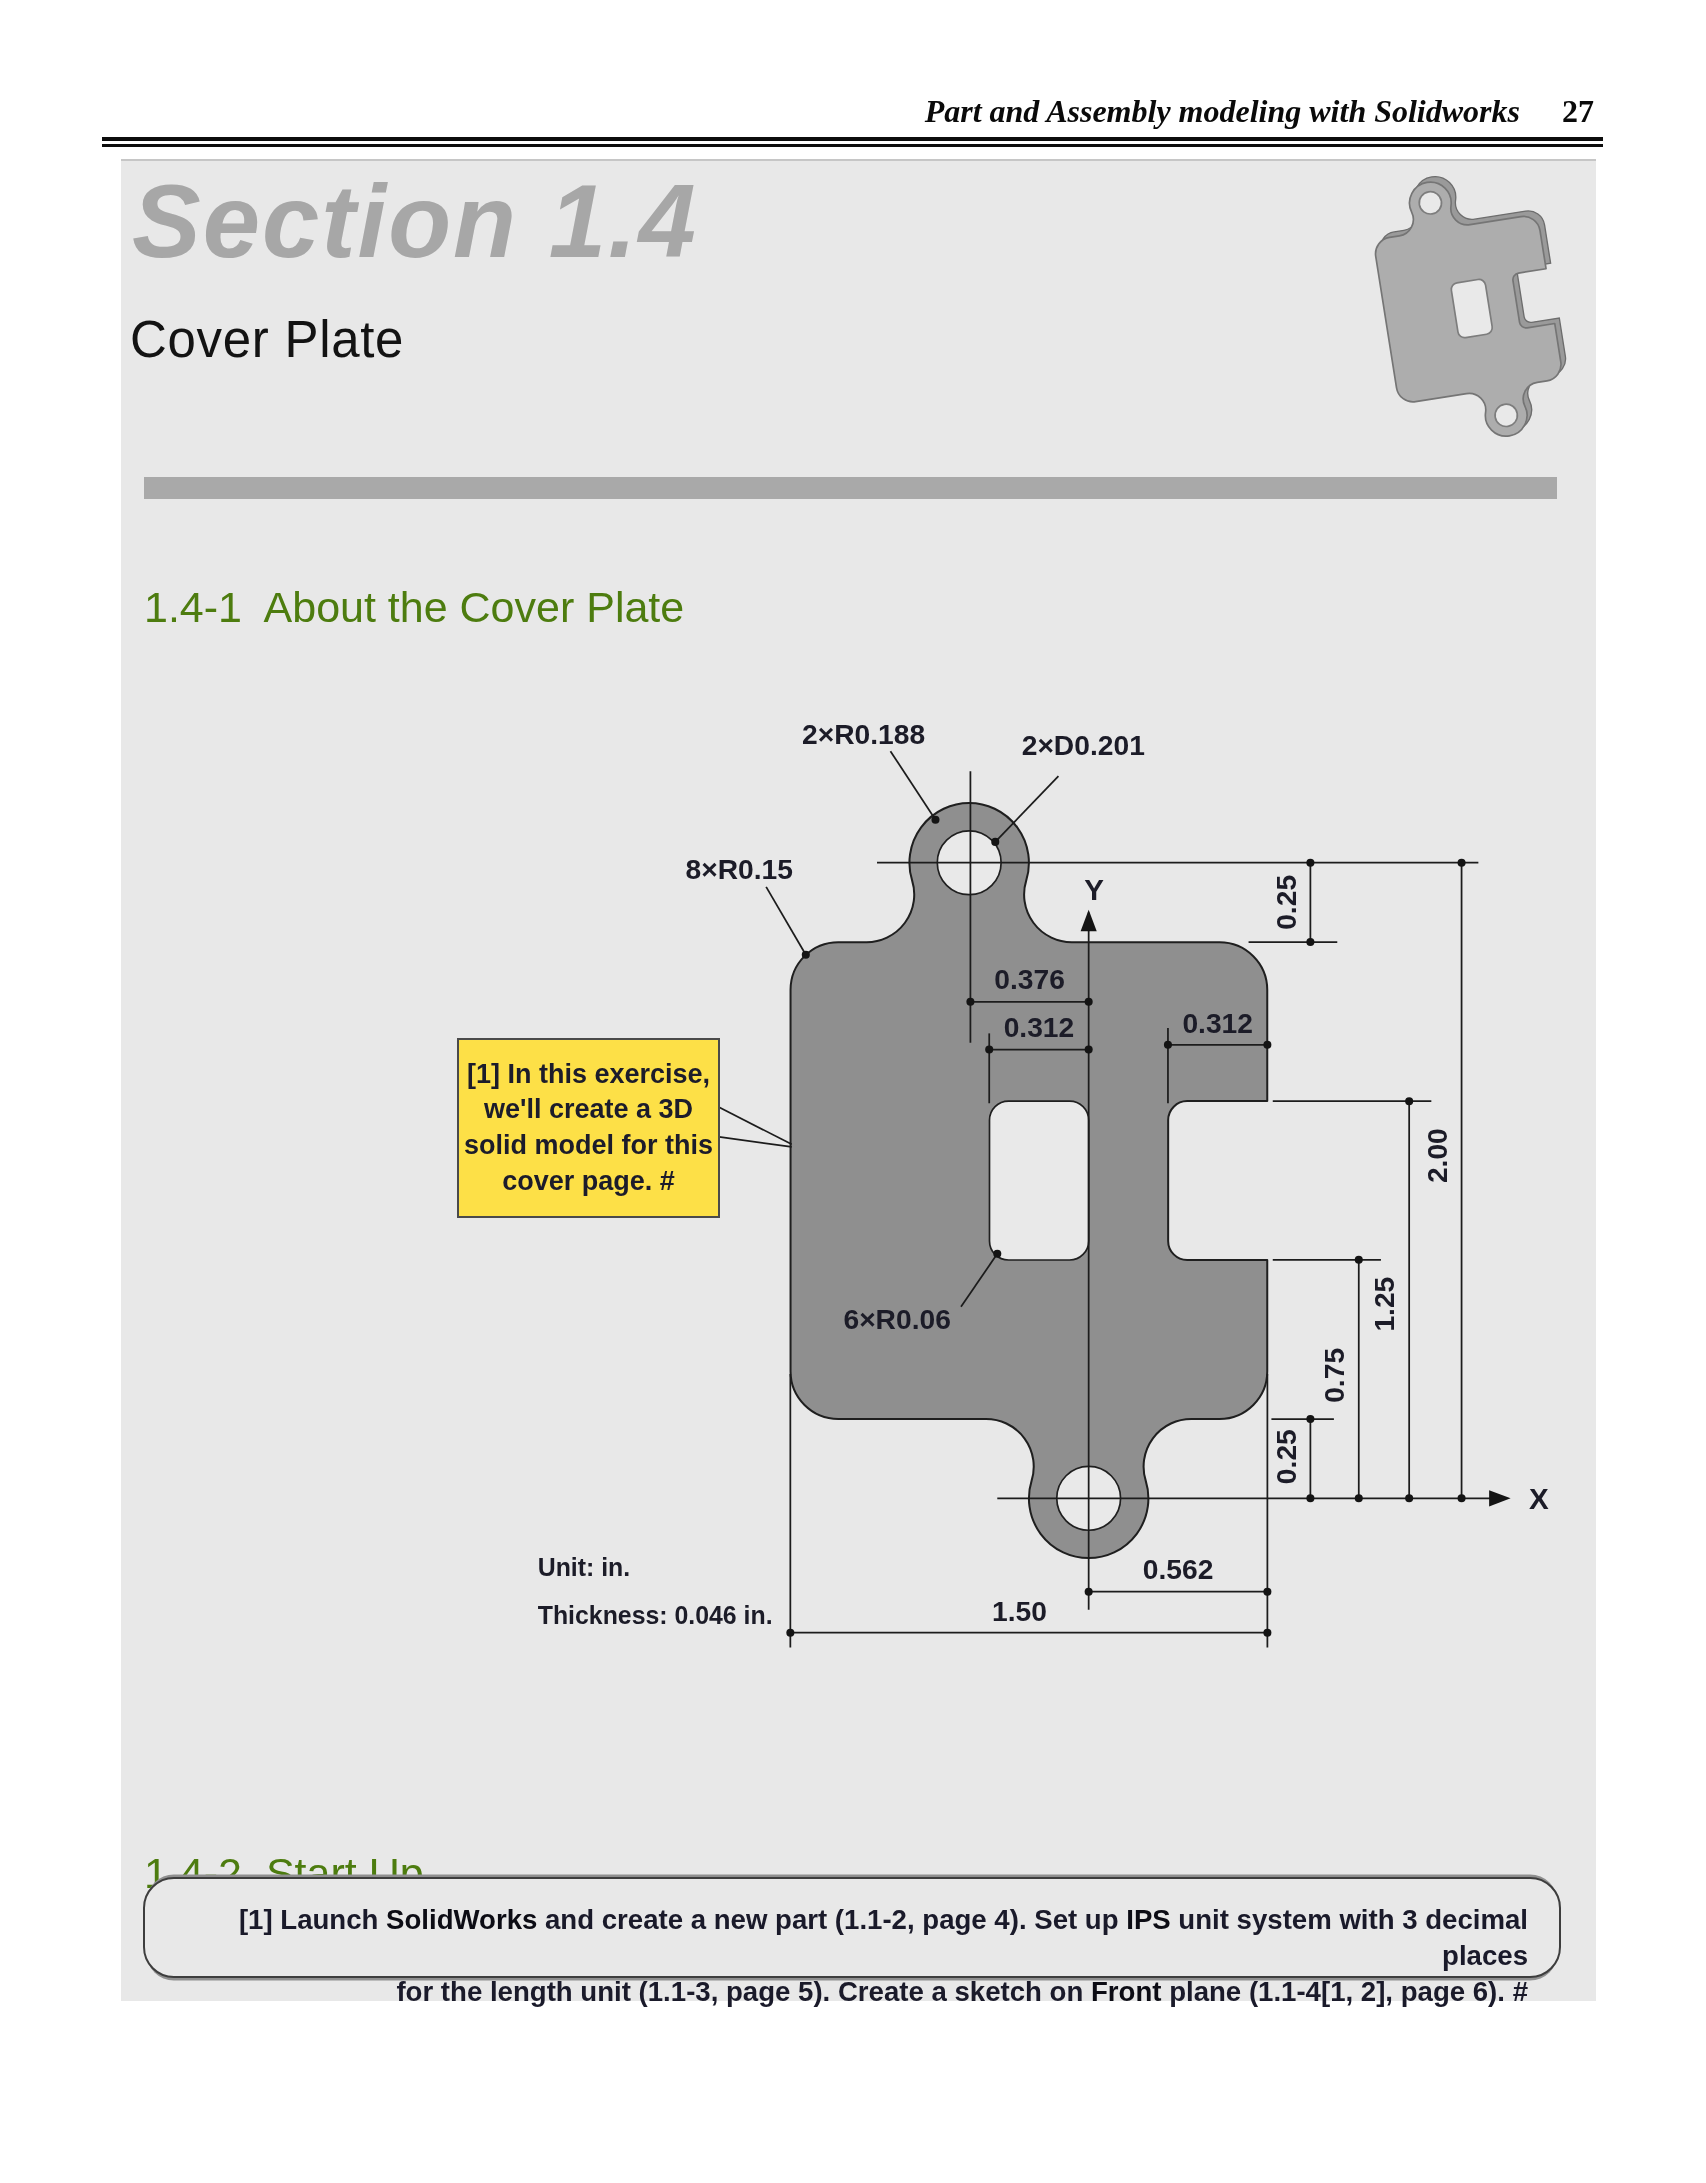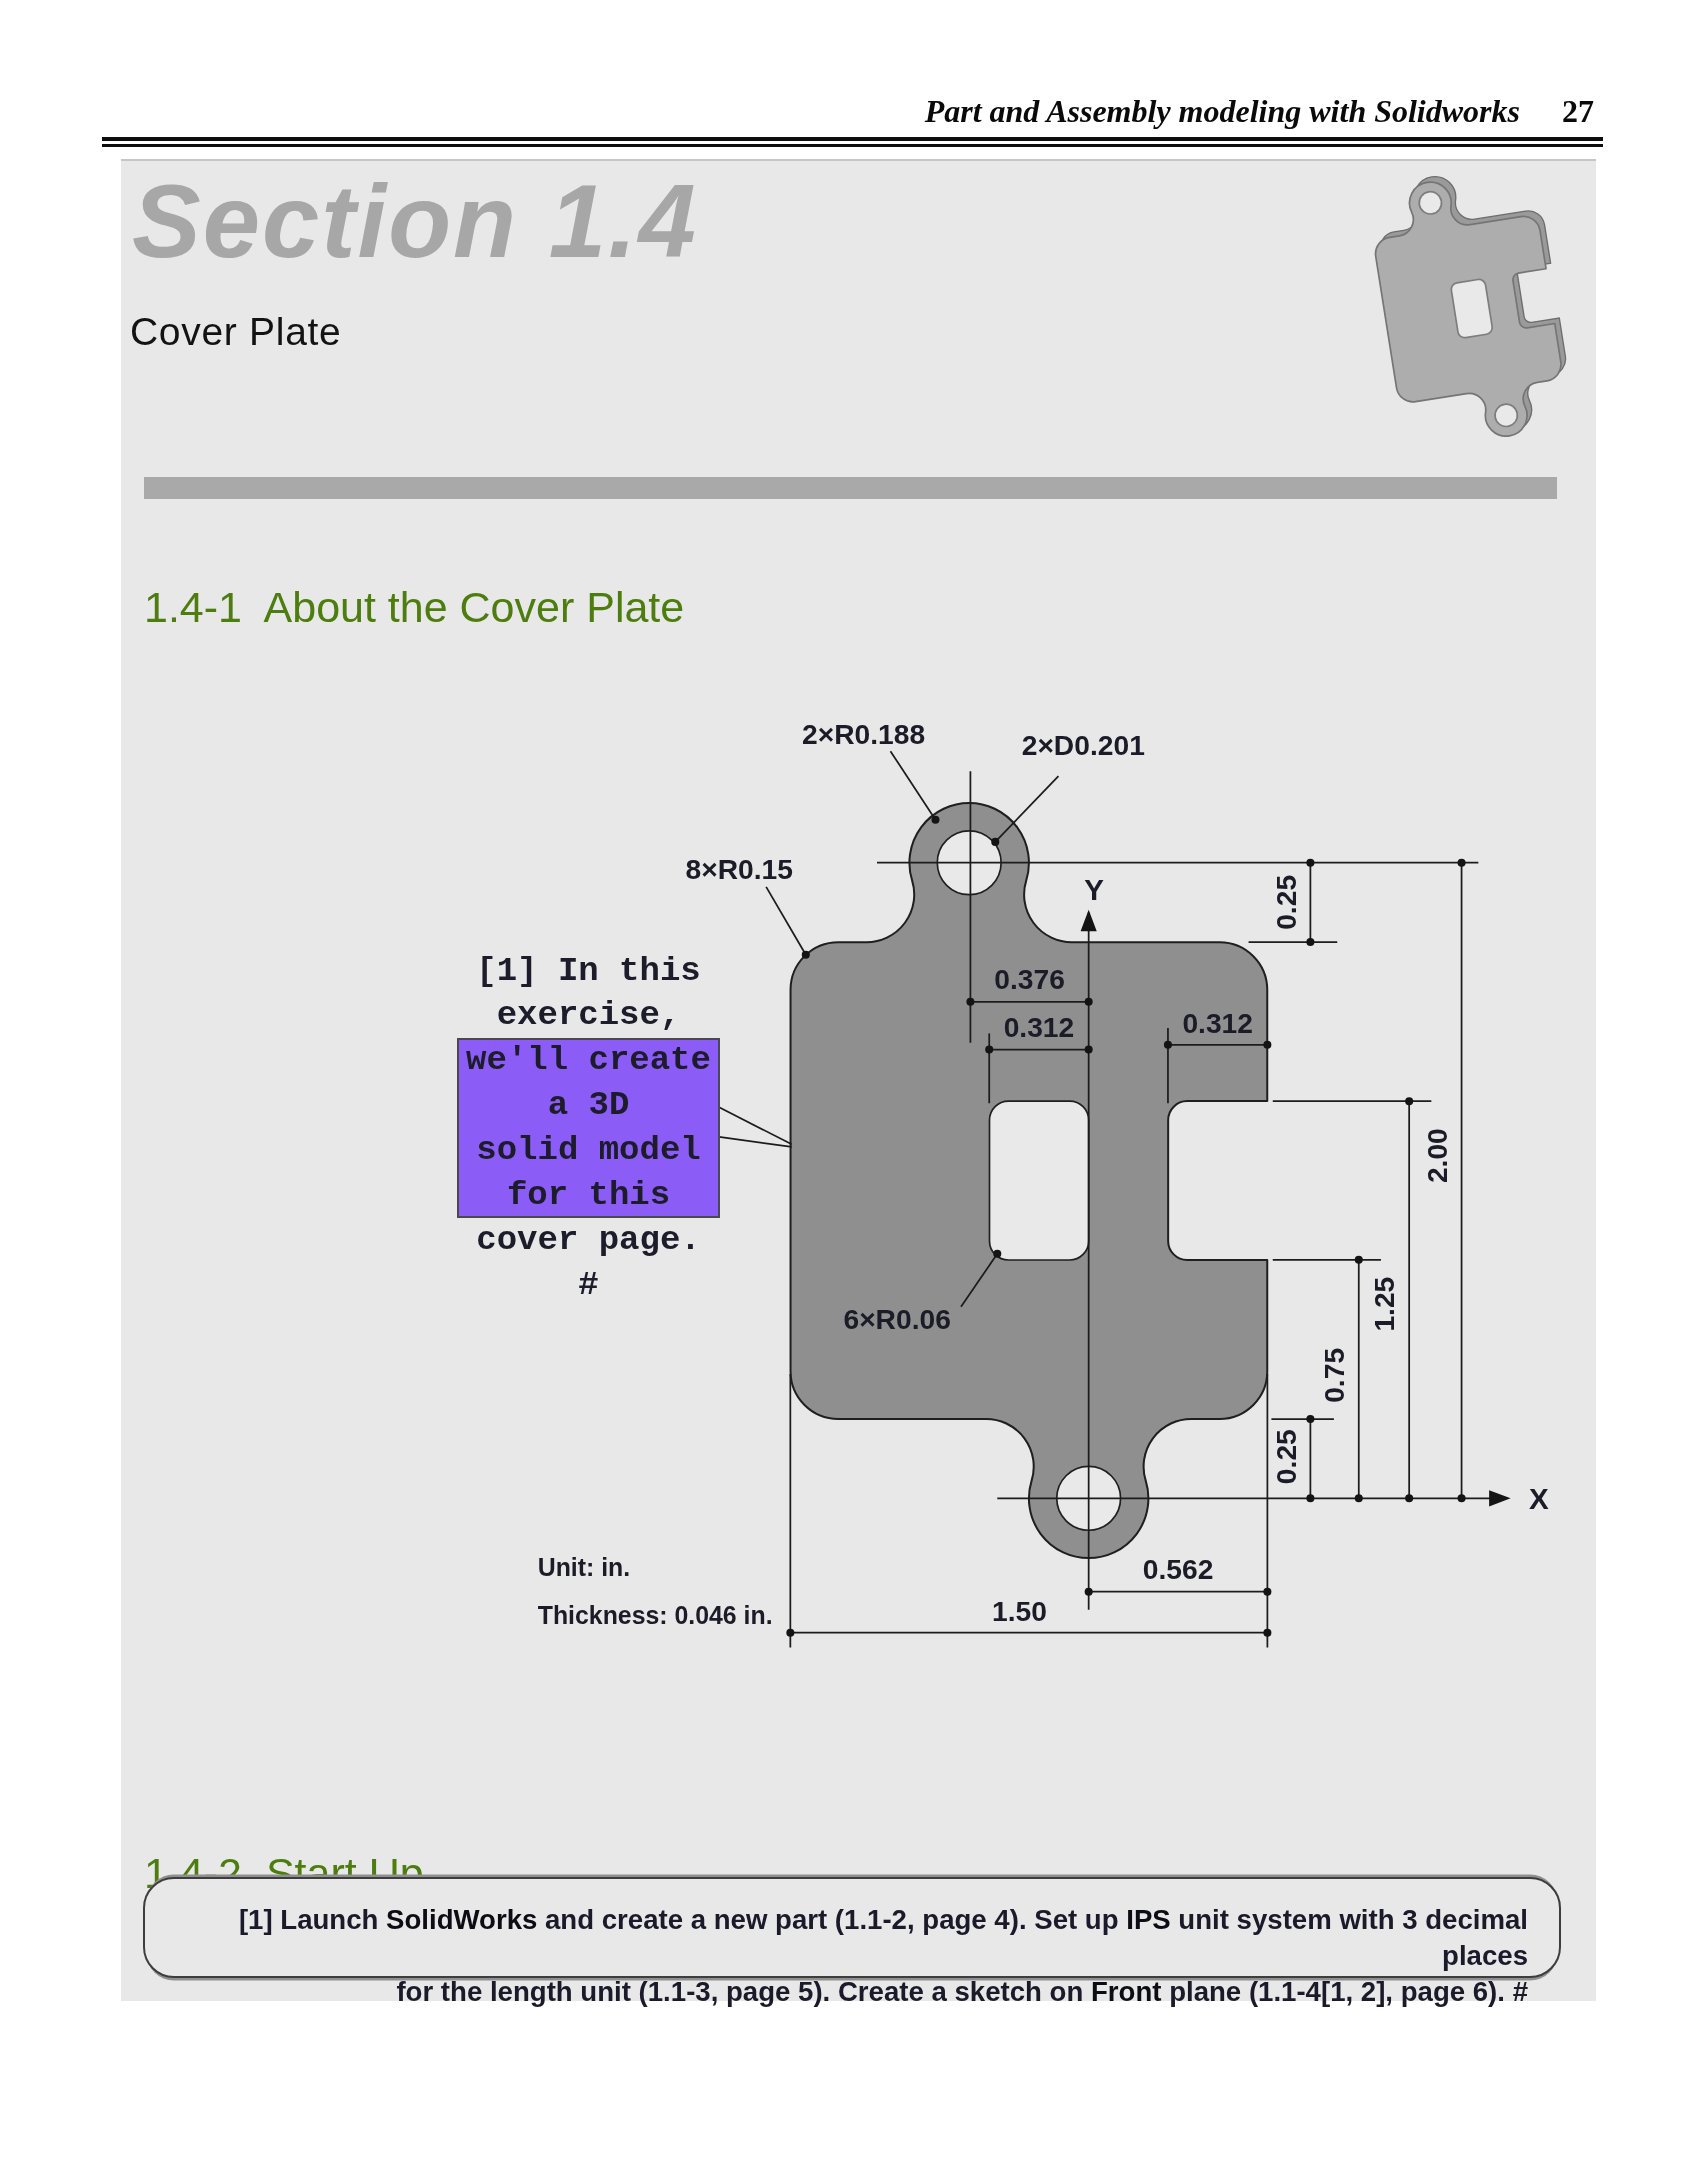--- a/index.html
+++ b/index.html
@@ -20,37 +20,37 @@
   
   .panel{
     position:absolute;left:121px;top:159px;width:1475px;height:1840px;
     background:#e8e8e8;border-top:2px solid #c6c6c6;
   }
   .section-big{
     position:absolute;left:132px;top:163px;font-size:103px;font-weight:700;
     color:#a7a7a7;letter-spacing:2px;white-space:pre;font-style:italic;
   }
   .cover-title{
-    position:absolute;left:130px;top:310px;font-size:39px;font-weight:400;
+    position:absolute;left:130px;top:310px;font-size:51px;font-weight:400;
     color:#131313;letter-spacing:0.7px;white-space:pre;
   }
   .divider-bar{
     position:absolute;left:144px;top:477px;width:1413px;height:22px;background:#a9a9a9;
   }
   .subhead{
     position:absolute;left:144px;font-size:43px;font-weight:400;color:#4d7c0f;white-space:pre;
   }
   .subhead.about{top:583px;}
   .subhead.startup{top:1849px;}
   
   .callout{
     position:absolute;left:457px;top:1038px;width:259px;height:176px;
-    background:#8b5cf6;border:2px solid #4a4a4a;
+    background:#fde047;border:2px solid #4a4a4a;
     display:flex;flex-direction:column;justify-content:center;align-items:center;
-    font-size:34px;line-height:1.32;font-weight:700;color:#1c1c2b;text-align:center;font-family:Liberation Mono, monospace;
+    font-size:27px;line-height:1.32;font-weight:700;color:#1c1c2b;text-align:center;
   }
   
   .instr{
     position:absolute;left:143px;top:1877px;width:1418px;height:101px;
     background:#e8e8e8;border:2.7px solid #3d3d3d;border-radius:31px;
     box-shadow:0 -6px 0 -3.4px #8f8f8f,0 6px 0 -3.4px #8f8f8f;
     padding:23px 31px 0 28px;box-sizing:border-box;
     font-size:27.6px;line-height:1.30;color:#1a1a2a;font-weight:600;text-align:right;
   }
   .instr b{font-weight:700;color:#0c0c14;}

